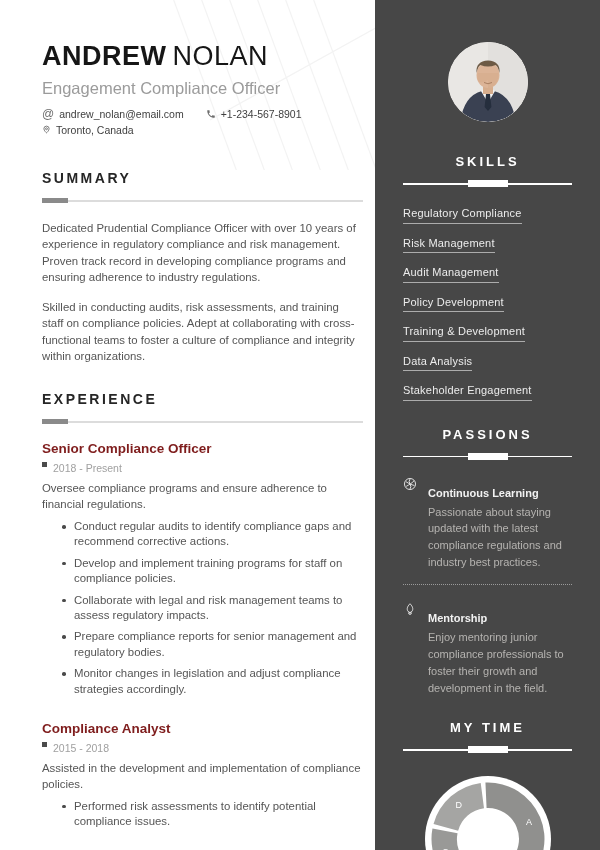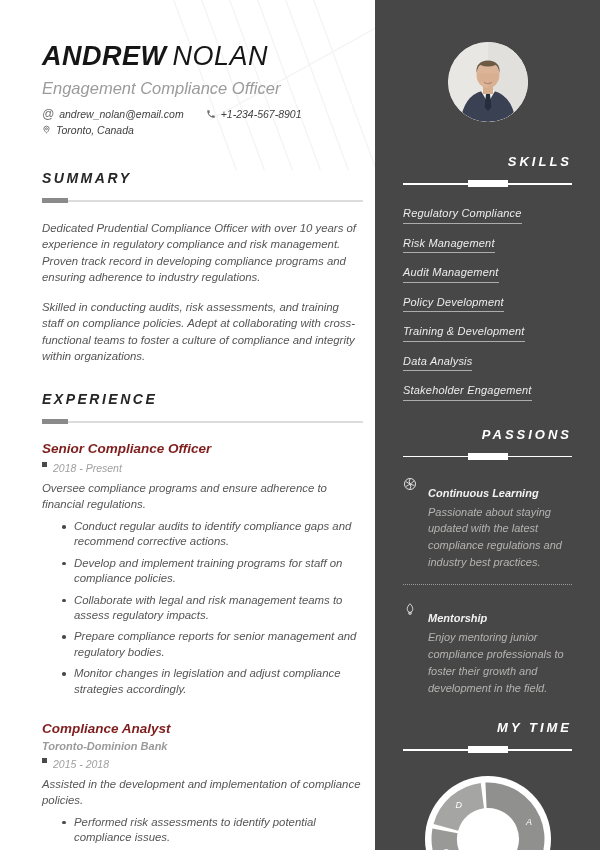--- a/index.html
+++ b/index.html
@@ -1,18 +1,18 @@
 <!DOCTYPE html>
 <html><head>
 <meta charset="utf-8">
 <style>
   * { margin:0; padding:0; box-sizing:border-box; }
   html,body { background:#ffffff; }
   body { font-family:"Liberation Sans", sans-serif; }
-  .page { position:relative; width:600px; height:850px; background:#ffffff; overflow:hidden; margin:0 auto;font-style:italic; }
+  .page { position:relative; width:600px; height:850px; background:#ffffff; overflow:hidden; margin:0 auto; }
 
   
   .deco { position:absolute; left:150px; top:0; width:240px; height:170px; pointer-events:none; }
 
   
   .main-col { position:absolute; left:0; top:0; width:375px; height:850px; padding:42px 12px 0 42px; }
 
   .name { font-size:27px; letter-spacing:.5px; color:#161616; line-height:1.1; }
   .name .fn { font-weight:800; }
   .name .ln { font-weight:500; margin-left:6px; }
@@ -43,21 +43,21 @@
   .job-bullets li { position:relative; padding-left:14px; font-size:11.4px; color:#555555; line-height:1.35; margin-top:6px; }
   .job-bullets li::before { content:""; position:absolute; left:2px; top:6px; width:3.5px; height:3.5px; border-radius:50%; background:#4a4a4a; }
 
   
   .sidebar { position:absolute; left:375px; top:0; width:225px; height:850px; background:#474747; padding:0 28px; }
   .photo-wrap { display:flex; justify-content:center; margin-top:42px; }
   .photo { width:80px; height:80px; border-radius:50%; overflow:hidden; background:#e8e6e3; }
   .photo svg { display:block; }
 
   .side-section { margin-top:30px; }
-  .side-heading { text-align:right; font-size:13px; font-weight:700; letter-spacing:3px; color:#ffffff; }
+  .side-heading { text-align:center; font-size:13px; font-weight:700; letter-spacing:3px; color:#ffffff; }
   .side-rule { position:relative; height:7px; margin:11px 0 16px 0; }
   .side-rule .line { position:absolute; left:0; right:0; top:3px; height:1.5px; background:#ffffff; }
   .side-rule .block { position:absolute; left:50%; transform:translateX(-50%); top:0; width:40px; height:7px; background:#ffffff; }
 
   .skill { margin-bottom:9px; }
   .skill span { display:inline-block; font-size:11px; color:#ececec; letter-spacing:.2px; padding-bottom:3.5px; border-bottom:1px solid rgba(255,255,255,.55); }
 
   .passion { display:flex; margin-top:2px; }
   .passion-icon { width:15px; margin-right:10px; flex:0 0 auto; padding-top:1px; }
   .passion-icon svg { display:block; }
@@ -148,21 +148,20 @@
           <li>Conduct regular audits to identify compliance gaps and recommend corrective actions.</li>
           <li>Develop and implement training programs for staff on compliance policies.</li>
           <li>Collaborate with legal and risk management teams to assess regulatory impacts.</li>
           <li>Prepare compliance reports for senior management and regulatory bodies.</li>
           <li>Monitor changes in legislation and adjust compliance strategies accordingly.</li>
         </ul>
       </div>
 
       <div class="job" style="margin-bottom:0;">
         <div class="job-title">Compliance Analyst</div>
-        <div class="job-company">Toronto-Dominion Bank</div>
         <div class="job-dates">
           <span class="date-square"></span>
           <span>2015 - 2018</span>
         </div>
         <div class="job-desc">Assisted in the development and implementation of compliance policies.</div>
         <ul class="job-bullets" style="margin-top:2px;">
           <li>Performed risk assessments to identify potential compliance issues.</li>
 
         </ul>
       </div>

